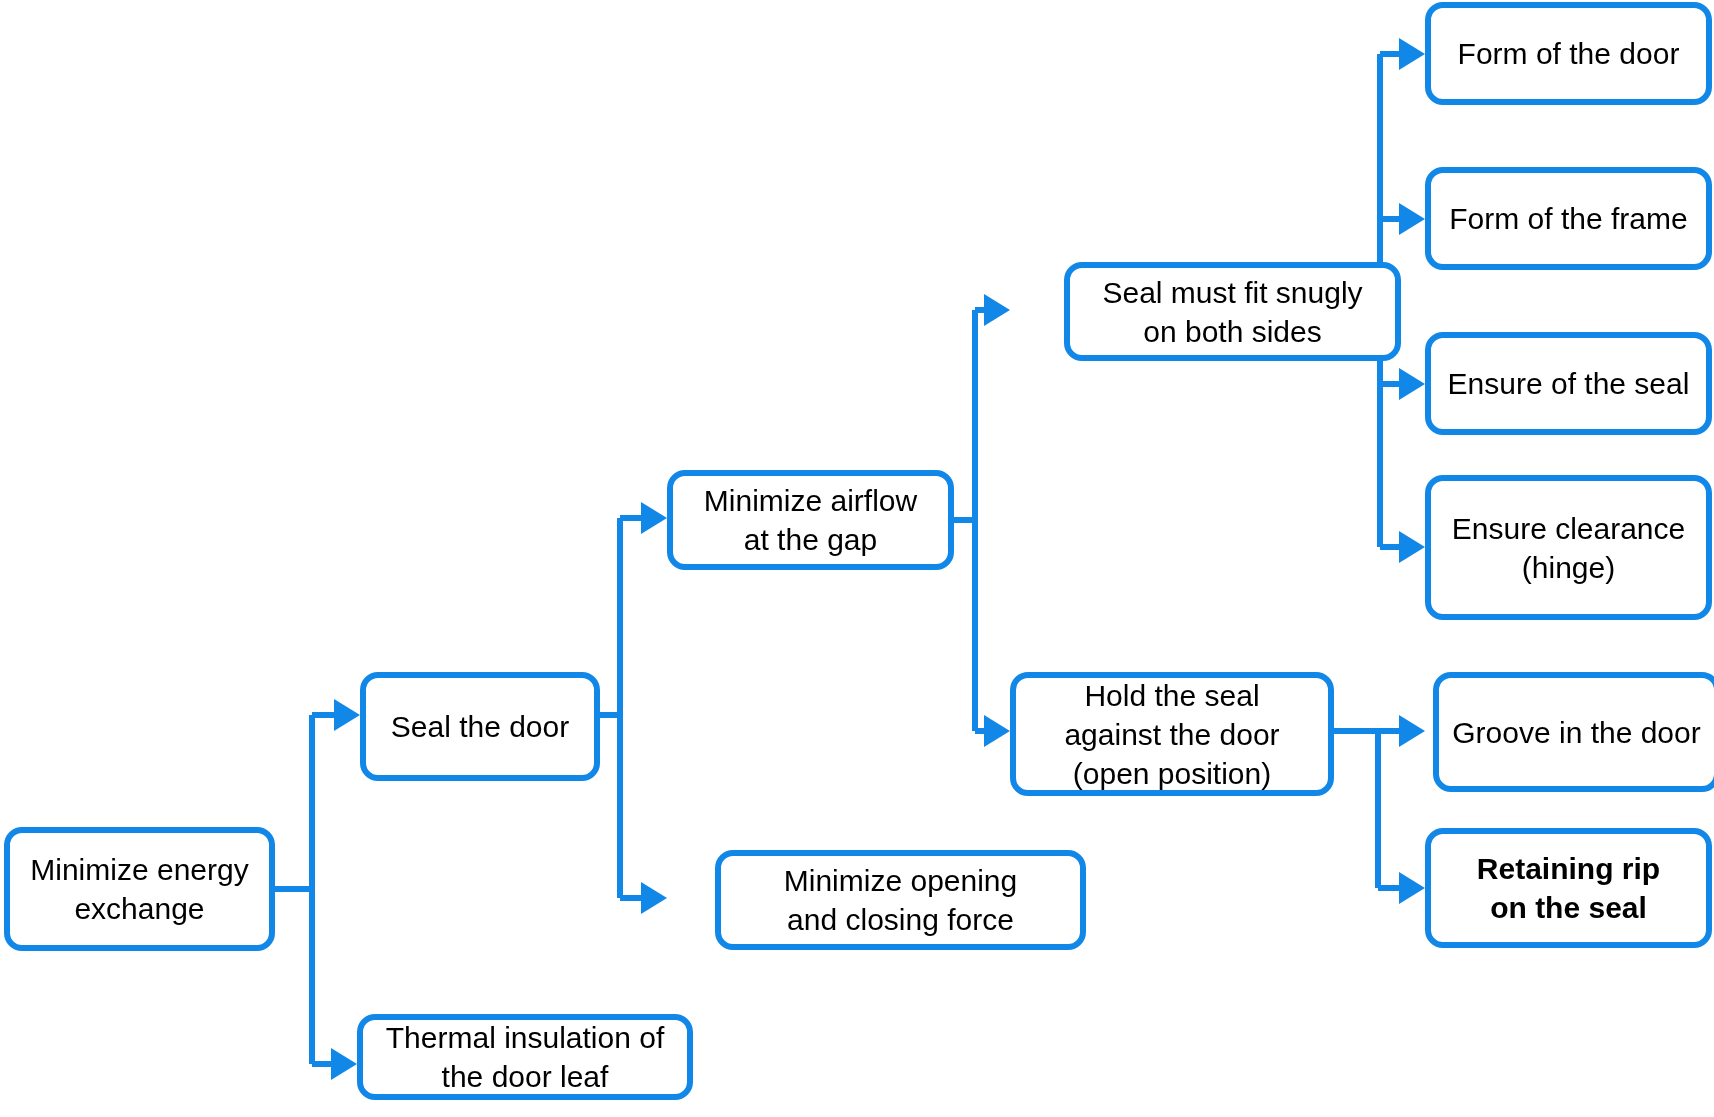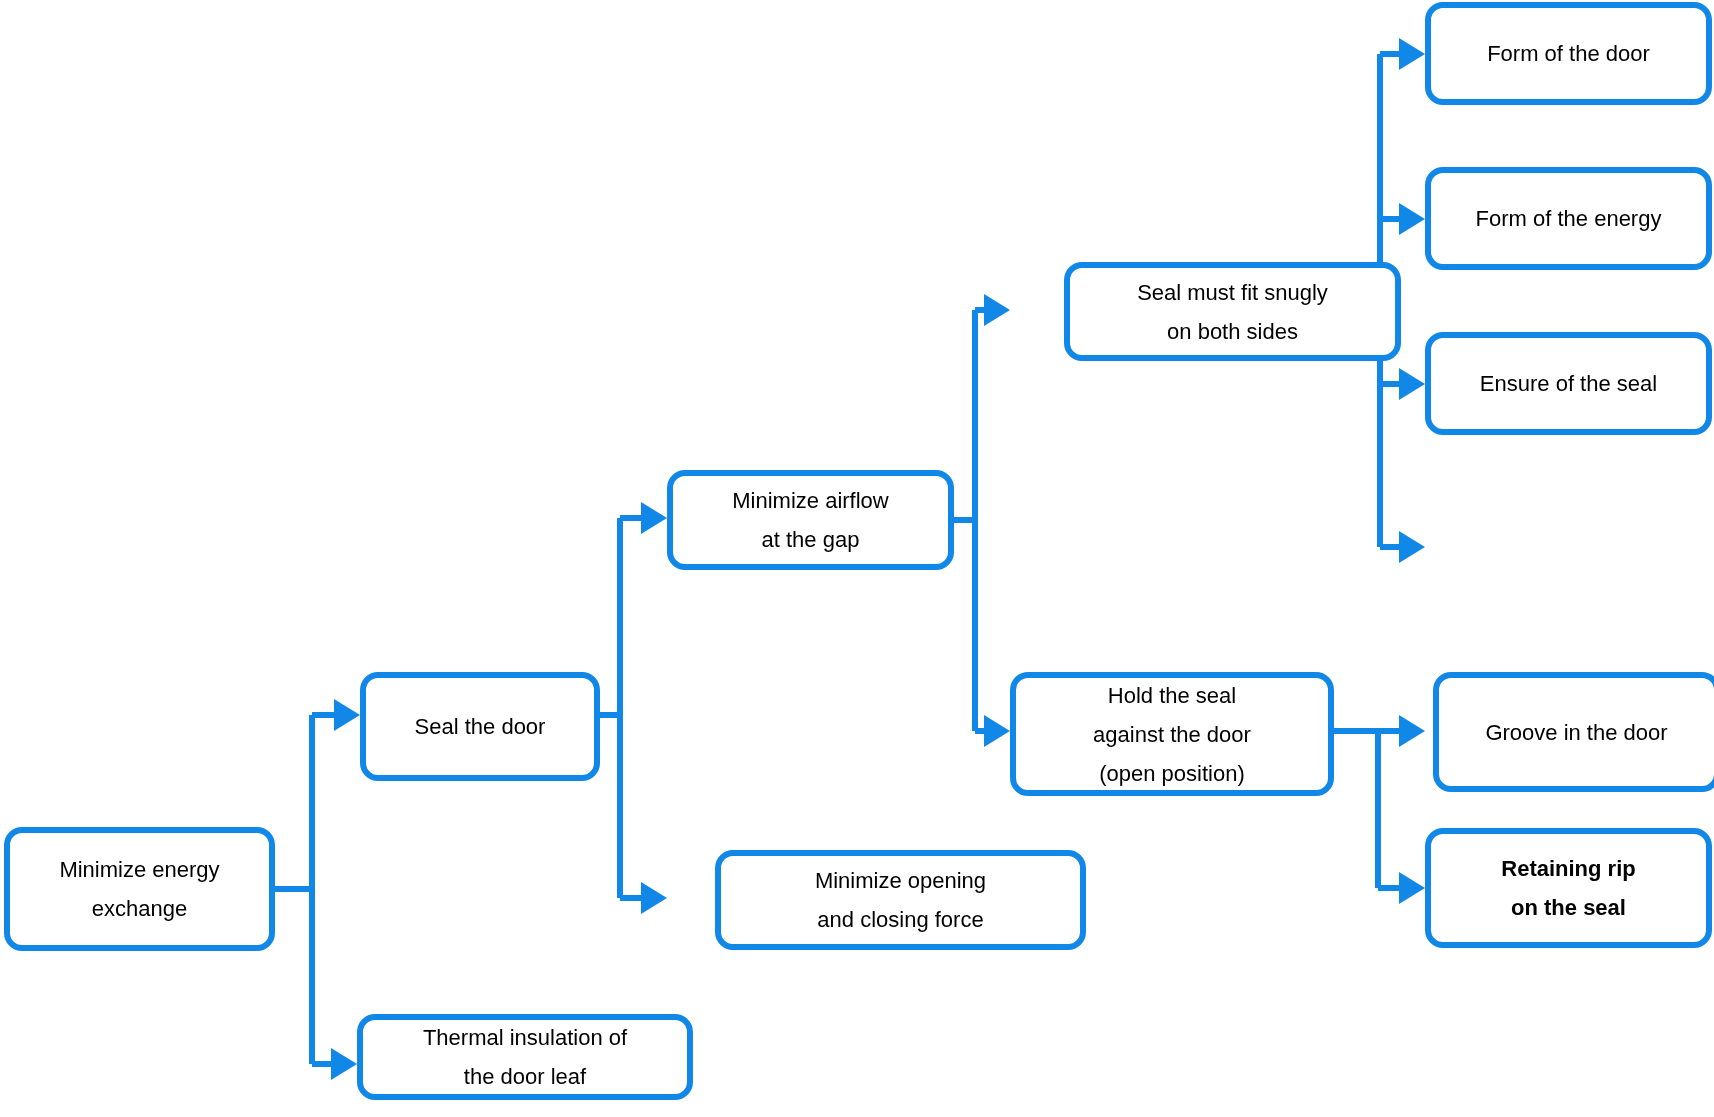--- a/index.html
+++ b/index.html
@@ -20,21 +20,21 @@
   svg.connectors polygon{fill:var(--blue);stroke:none;}
   .node{
     position:absolute;
     box-sizing:border-box;
     display:flex;align-items:center;justify-content:center;
     text-align:center;
     background:#ffffff;
     border:6px solid var(--blue);
     border-radius:18px;
     color:var(--ink);
-    font-size:22px;
+    font-size:30px;
     line-height:39px;
     white-space:pre-line;
     padding:10px 6px;
   }
   .n-root       {left:4px;   top:827px;  width:271px; height:124px;}
   .n-seal-door  {left:360px; top:672px;  width:240px; height:109px;}
   .n-thermal    {left:357px; top:1014px; width:336px; height:86px;}
   .n-airflow    {left:667px; top:470px;  width:287px; height:100px;}
   .n-open-force {left:667px; top:850px;  width:371px; height:100px;margin-left:48px;}
   .n-snugly     {left:1064px;top:262px;  width:337px; height:99px;}
@@ -92,23 +92,25 @@
 
   <div class="node n-snugly">Seal must fit snugly
 on both sides</div>
 
   <div class="node n-hold-seal">Hold the seal
 against the door
 (open position)</div>
 
   <div class="node n-form-door">Form of the door</div>
 
-  <div class="node n-form-frame">Form of the energy</div>
+  <div class="node n-form-frame">Form of the frame</div>
 
   <div class="node n-shape-seal">Ensure of the seal</div>
 
+  <div class="node n-clearance">Ensure clearance
+(hinge)</div>
 
   <div class="node n-groove">Groove in the door</div>
 
   <div class="node n-rip">Retaining rip
 on the seal</div>
 
 </div>
 
 </body></html>

